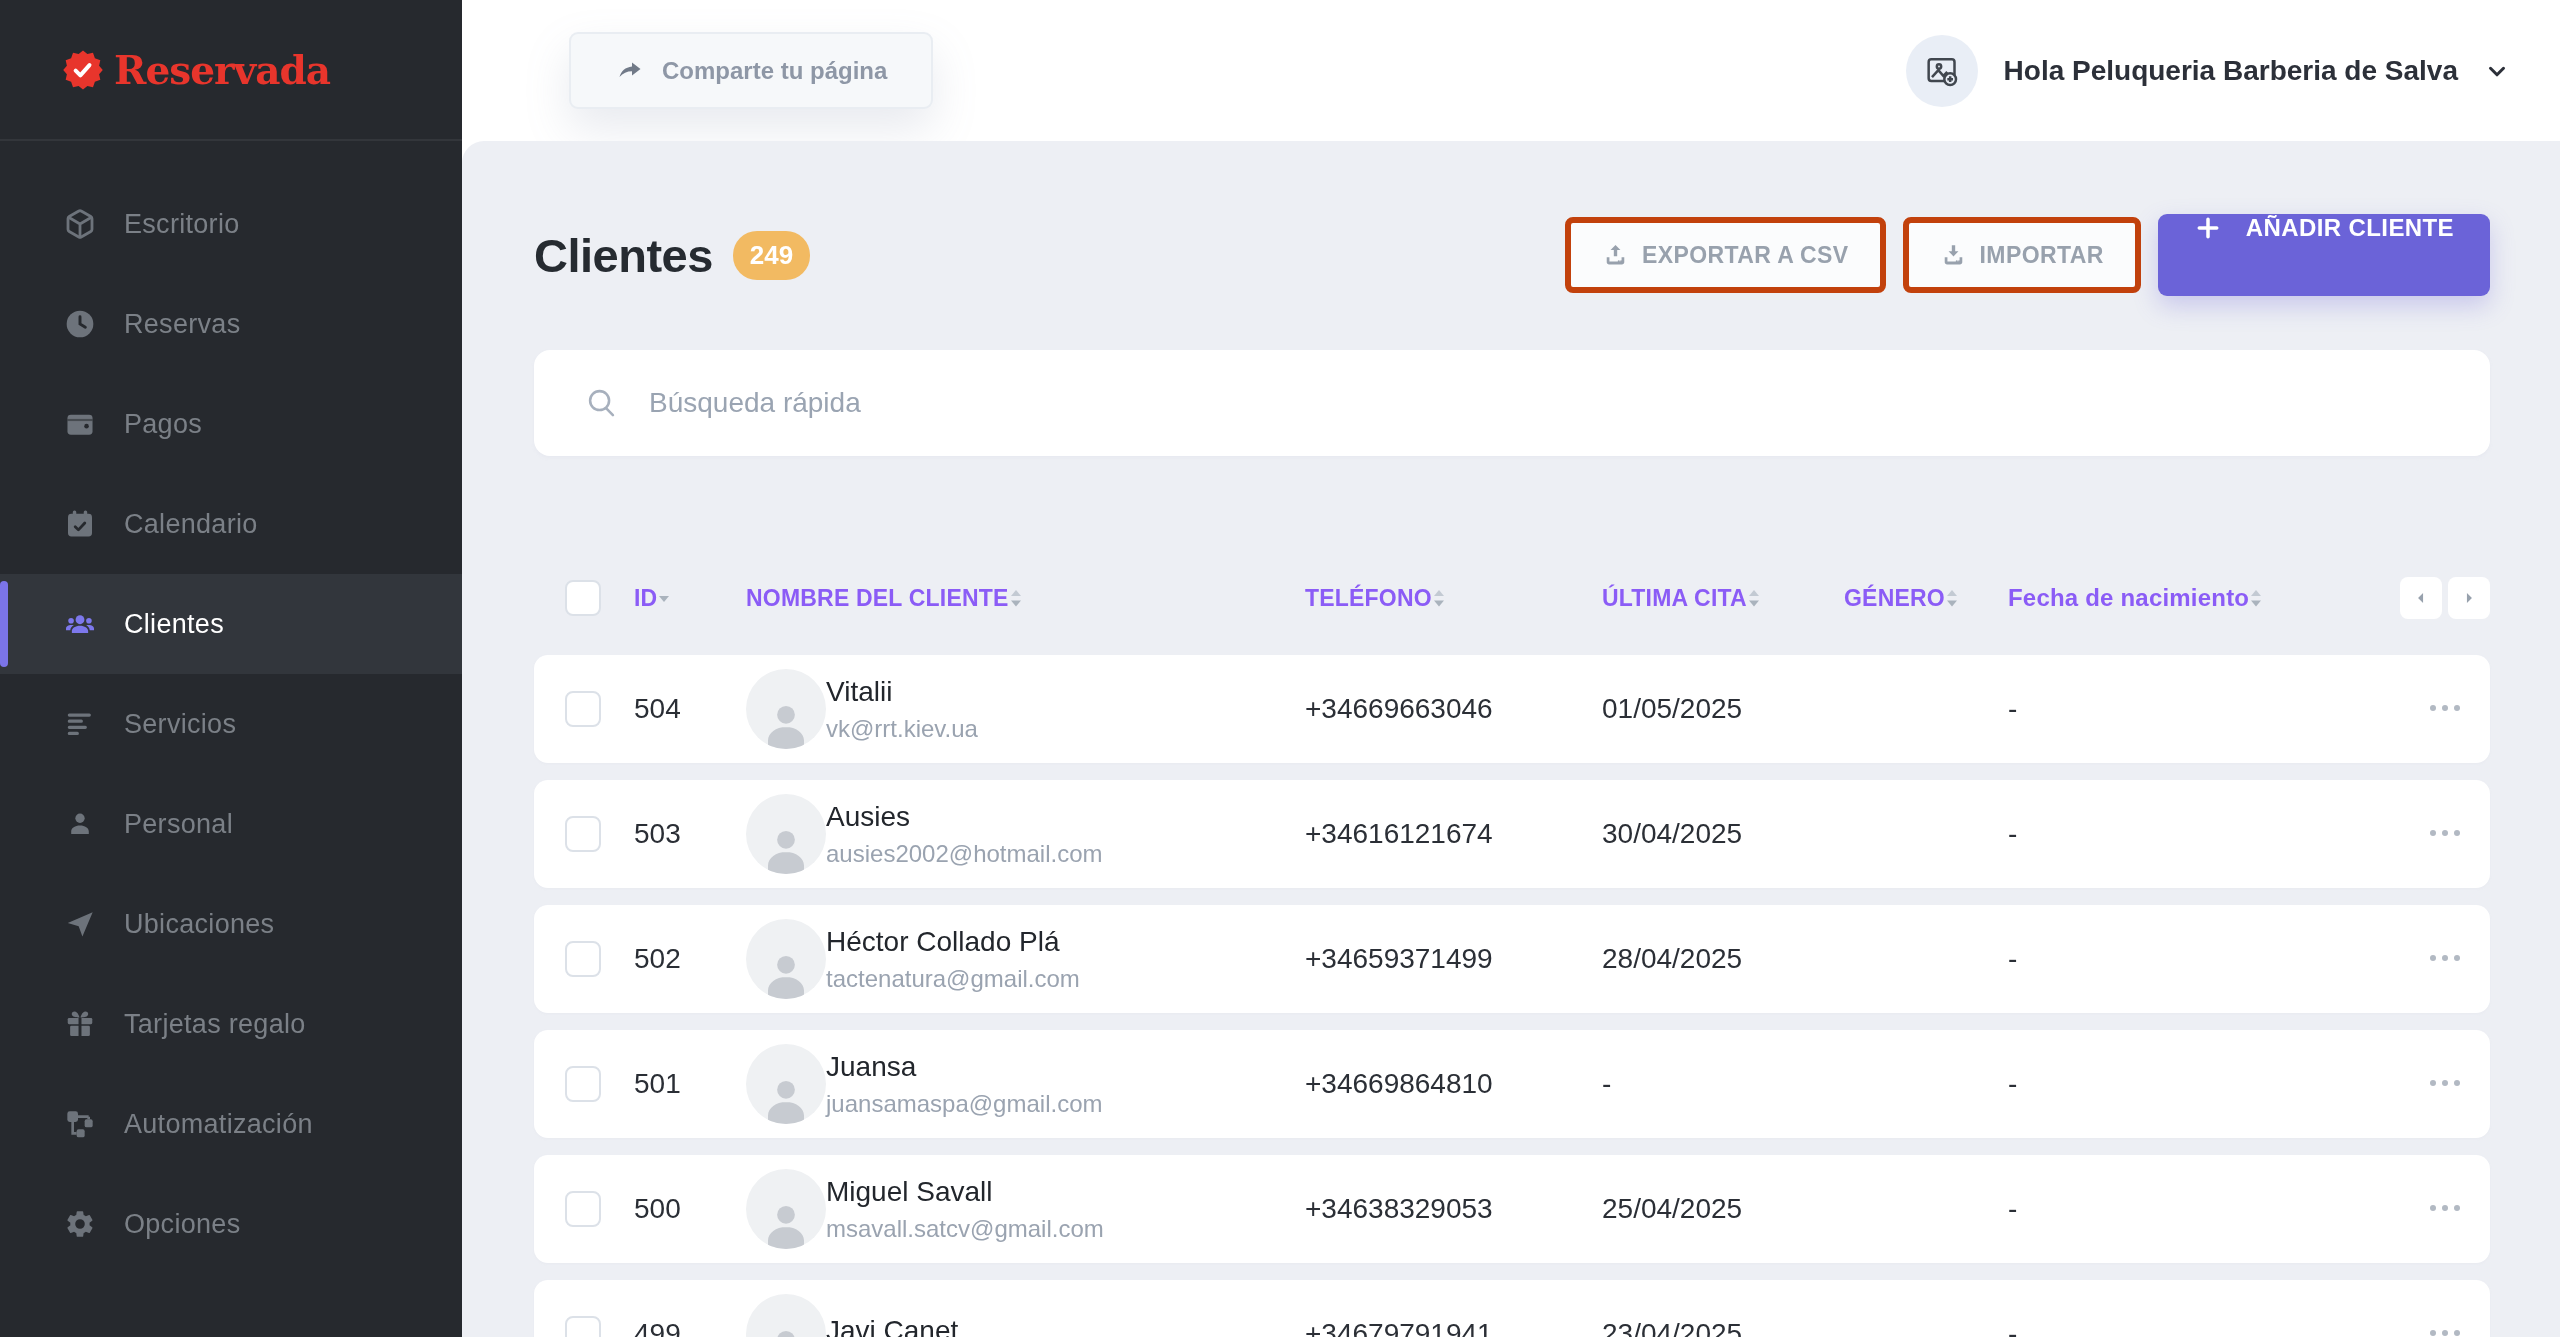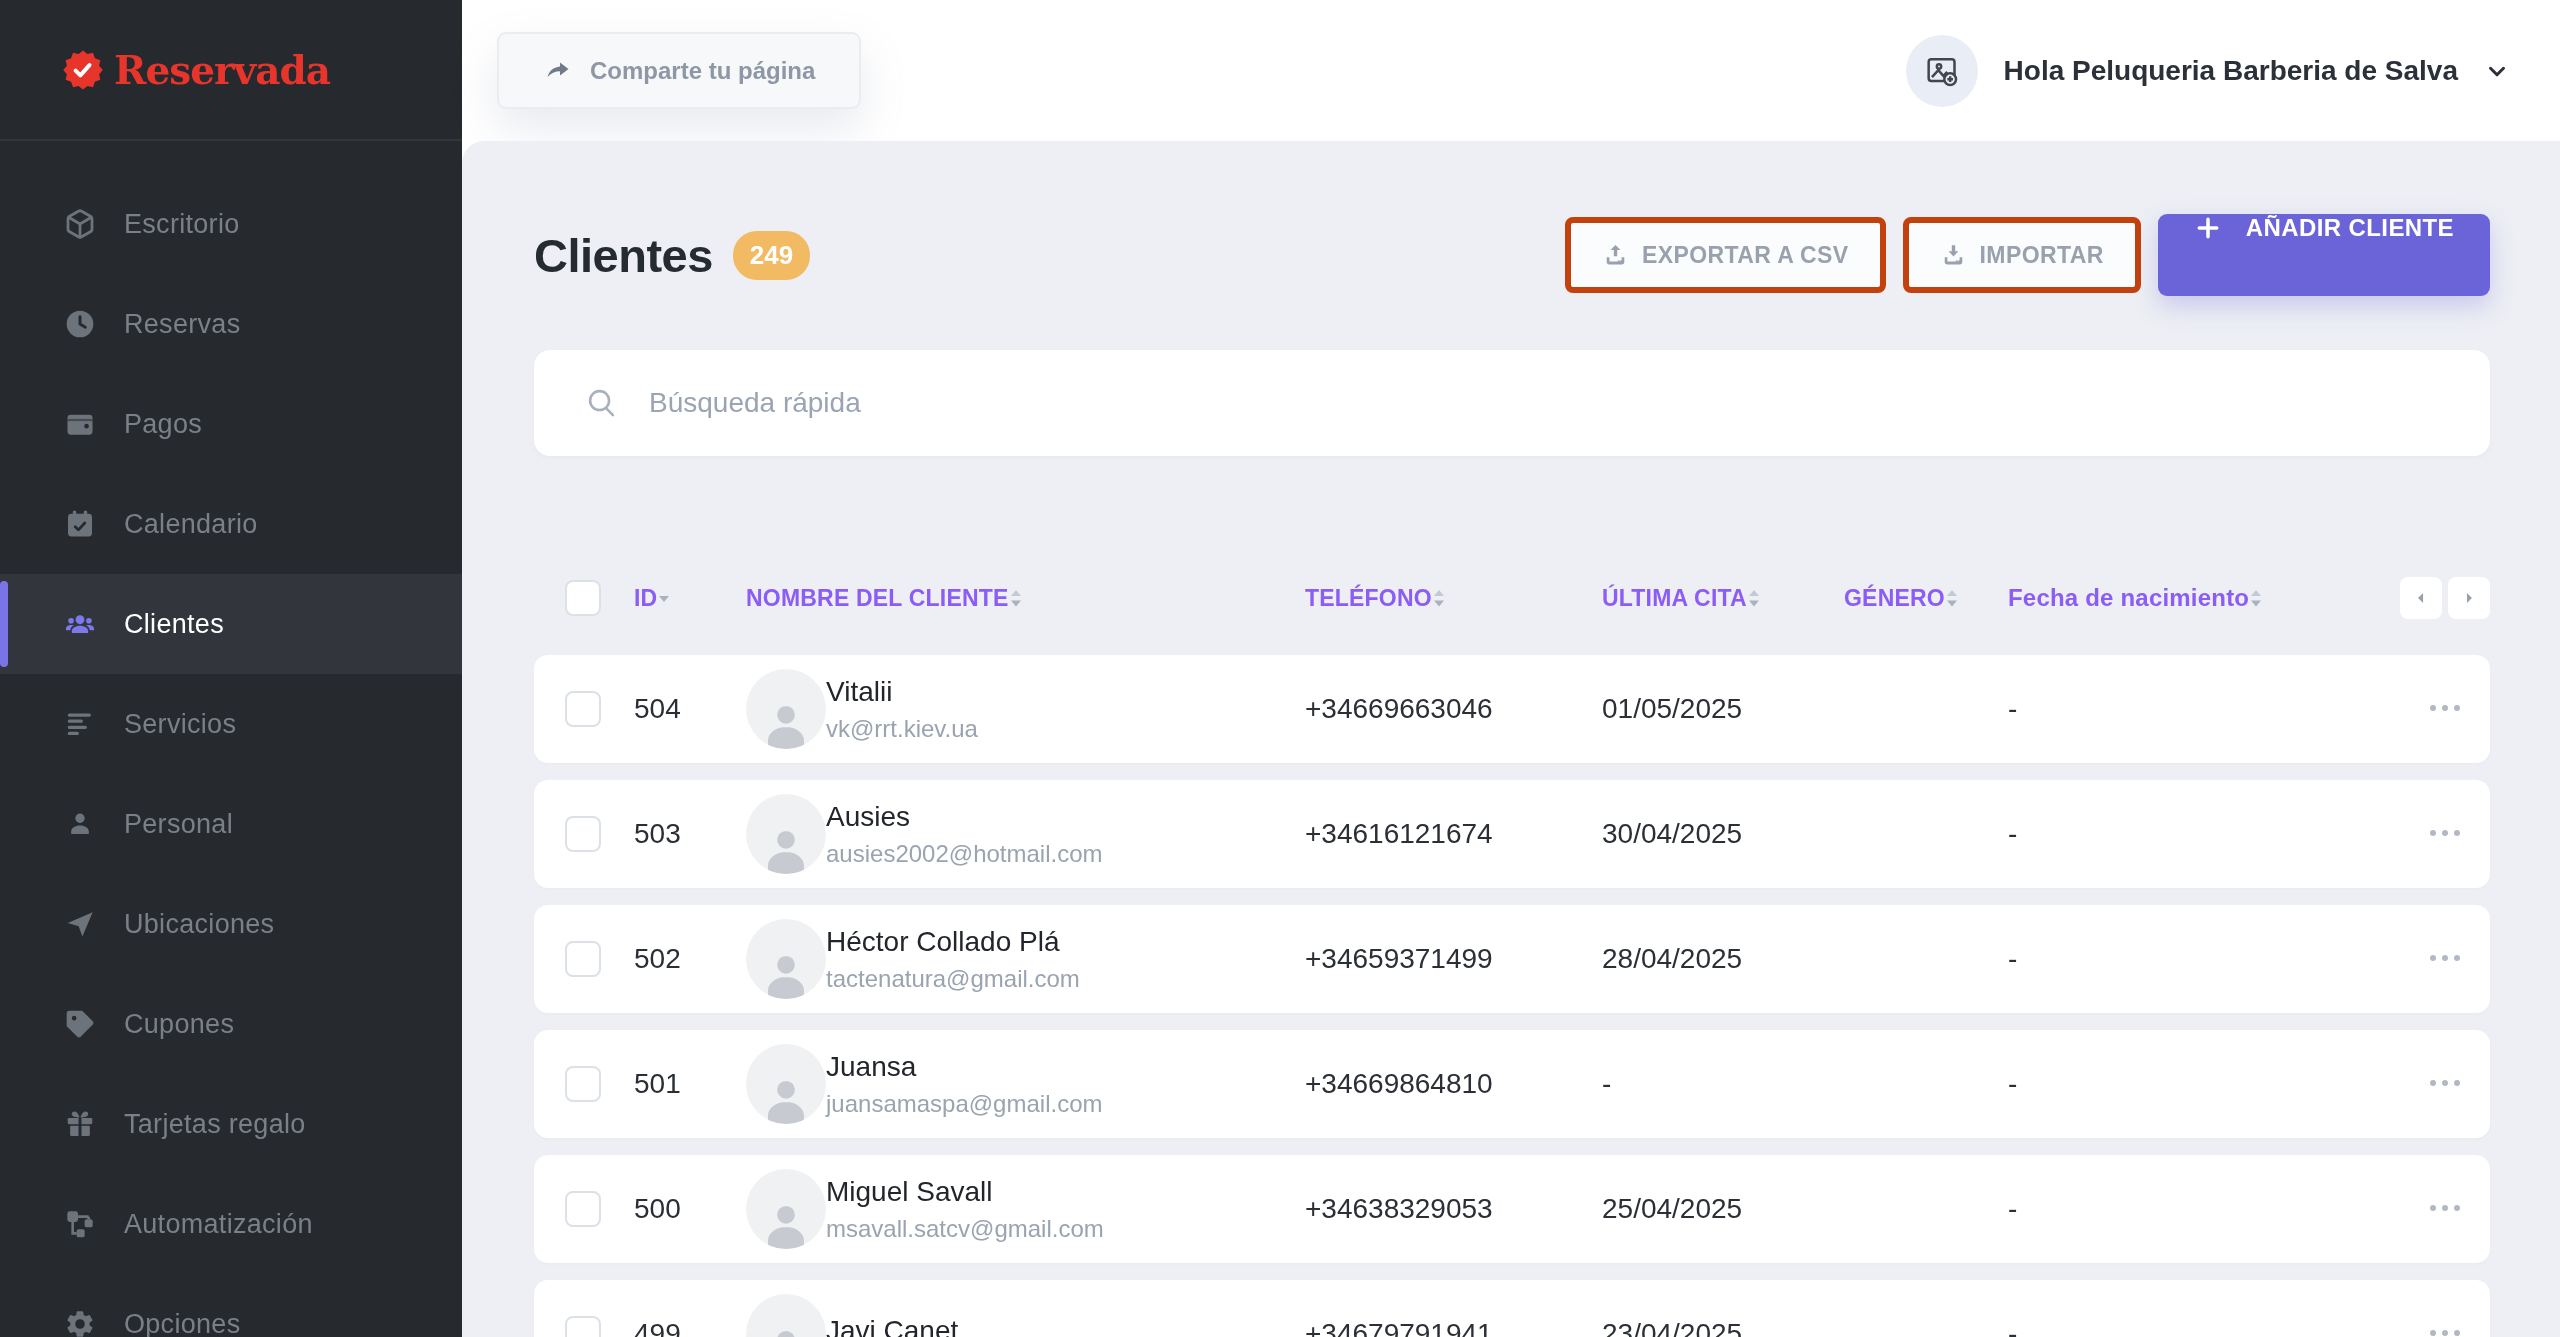--- a/index.html
+++ b/index.html
@@ -16,21 +16,21 @@
   .nav-item { position:relative; height:100px; display:flex; align-items:center; padding-left:64px; cursor:pointer; color:#7b8087; }
   .nav-item .icon { width:32px; height:32px; color:#6d737b; display:inline-flex; }
   .nav-item .icon svg { width:32px; height:32px; }
   .nav-label { margin-left:28px; font-size:27px; font-weight:500; letter-spacing:.3px; }
   .nav-item.active { background:#32363c; color:#ffffff; }
   .nav-item.active .icon { color:#7d78ec; }
   .accent { position:absolute; left:0; top:7px; width:8px; height:86px; background:#7b74e8; border-radius:8px; }
 
   
   .right { flex:1; display:flex; flex-direction:column; background:#ffffff; min-width:0; }
-  .topbar { height:141px; background:#ffffff; display:flex; align-items:center; justify-content:space-between; padding:0 50px 0 35px; }
+  .topbar { height:141px; background:#ffffff; display:flex; align-items:center; justify-content:space-between; padding:0 50px 0 107px; }
   .share-btn { display:flex; align-items:center; gap:17px; height:77px; padding:0 44px; background:#f6f8fa; border:2px solid #e9edf2; border-radius:9px; color:#8e97a6; font-size:24px; font-weight:700; cursor:pointer; box-shadow:0 20px 45px rgba(130,140,165,.18); font-family:inherit; }
   .share-btn .icon { width:30px; height:30px; display:inline-flex; color:#717a88; }
   .user { display:flex; align-items:center; gap:26px; cursor:pointer; }
   .user-avatar { width:72px; height:72px; border-radius:50%; background:#e9eef6; display:flex; align-items:center; justify-content:center; }
   .user-avatar svg { width:40px; height:40px; }
   .user-name { font-size:28px; font-weight:600; color:#2c3039; }
   .user .chev { width:26px; height:26px; display:inline-flex; }
 
   
   .main { flex:1; background:#edeff4; border-top-left-radius:22px; padding:0 70px 0 72px; overflow:hidden; }
@@ -163,29 +163,20 @@
           <span class="icon">
             <svg viewBox="0 0 24 24">
               <polygon points="2.8,11.2 21.5,3.2 13.8,21.4 11,13.6" fill="currentColor"></polygon>
             </svg>
           </span>
           <span class="nav-label">Ubicaciones</span>
         </div>
         <div class="nav-item">
           <span class="icon">
             <svg viewBox="0 0 24 24">
-              <path fill="currentColor" d="M21.4 12.6l-8.8 8.8a2 2 0 0 1-2.8 0L2 13.6V4a2 2 0 0 1 2-2h9.6l7.8 7.8a2 2 0 0 1 0 2.8z"></path>
-              <circle cx="7.6" cy="7.6" r="1.7" fill="#26292e"></circle>
-            </svg>
-          </span>
-          <span class="nav-label">Cupones</span>
-        </div>
-        <div class="nav-item">
-          <span class="icon">
-            <svg viewBox="0 0 24 24">
               <rect x="2.8" y="7.5" width="18.4" height="4.6" rx="1" fill="currentColor"></rect>
               <rect x="4.6" y="13.3" width="14.8" height="7.7" rx="1" fill="currentColor"></rect>
               <rect x="10.9" y="7.5" width="2.2" height="13.5" fill="#26292e"></rect>
               <path fill="currentColor" d="M11.6 7.1S10.5 2.7 7.9 2.7C5.6 2.7 5.1 5.4 7 6.4c1.4.7 4.6.7 4.6.7zm.8 0s1.1-4.4 3.7-4.4c2.3 0 2.8 2.7.9 3.7-1.4.7-4.6.7-4.6.7z"></path>
             </svg>
           </span>
           <span class="nav-label">Tarjetas regalo</span>
         </div>
         <div class="nav-item">
           <span class="icon">

